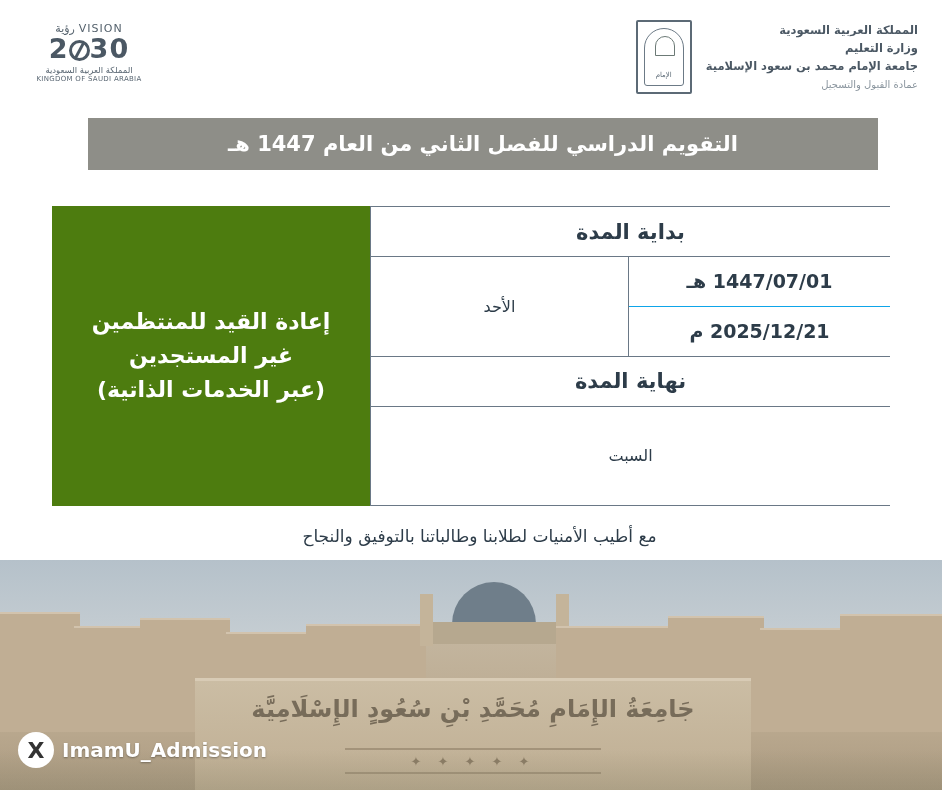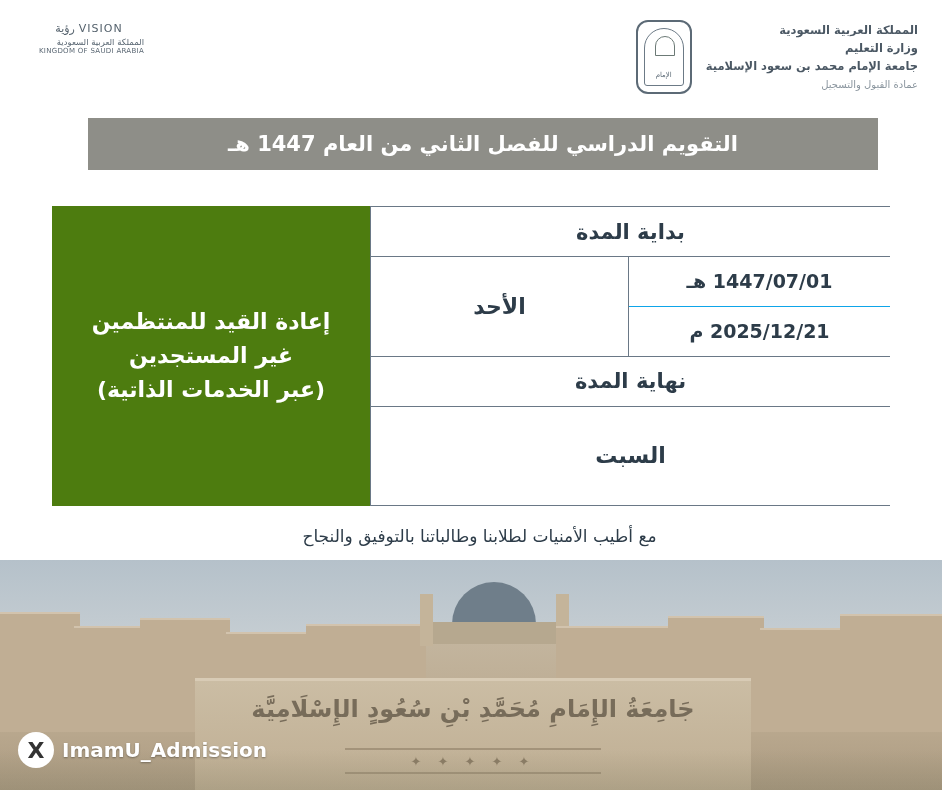--- a/index.html
+++ b/index.html
@@ -21,21 +21,21 @@
   .header {
     position: relative;
     height: 110px;
     padding: 14px 24px 0 24px;
   }
   .vision-logo {
     position: absolute;
     left: 34px;
     top: 22px;
     width: 110px;
-    text-align: right;
+    text-align: center;
     color: #4c5a66;
   }
   .vision-top {
     font-size: 11px;
     letter-spacing: 1px;
     color: #55626d;
     display: flex;
     justify-content: center;
     align-items: center;
     gap: 4px;
@@ -103,21 +103,21 @@
   }
   .uni-text .l1 { font-size: 11.5px; font-weight: bold; color: #4b5864; }
   .uni-text .l2 { font-size: 11.5px; font-weight: bold; color: #4b5864; }
   .uni-text .l3 { font-size: 11.5px; font-weight: bold; color: #4b5864; }
   .uni-text .l4 { font-size: 10px; color: #8a959e; margin-top: 2px; }
 
   .uni-emblem {
     width: 56px;
     height: 74px;
     border: 2px solid #5c6a76;
-    border-radius: 12px;
+    border-radius: 2px;
     position: relative;
     display: flex;
     align-items: center;
     justify-content: center;
     background: #ffffff;
   }
   .uni-emblem .inner {
     width: 40px;
     height: 58px;
     border: 1px solid #6c7a86;
@@ -209,22 +209,22 @@
     flex: 1;
     display: flex;
     flex-direction: row;
   }
   .section-body.with-border-bottom { border-bottom: 1px solid #6a7886; }
   .day-cell {
     flex: 1;
     display: flex;
     align-items: center;
     justify-content: center;
-    font-size: 22px;
-    font-weight: bold;
+    font-size: 16px;
+    font-weight: normal;
     color: #2d3c49;
   }
   .date-cell {
     width: 262px;
     border-left: 1px solid #6a7886;
     display: flex;
     flex-direction: column;
   }
   .date-line {
     flex: 1;
@@ -373,20 +373,23 @@
 <body>
 
 <div class="poster">
 
   <div class="header">
 
     <div class="vision-logo">
       <div class="vision-top">
         <span>رؤية</span>
         <span>VISION</span>
+      </div>
+      <div class="vision-2030">
+        2<span class="globe"></span>3<span>0</span>
       </div>
       <div class="vision-sub-ar">المملكة العربية السعودية</div>
       <div class="vision-sub-en">KINGDOM OF SAUDI ARABIA</div>
     </div>
 
     <div class="header-right">
       <div class="uni-text">
         <div class="l1">المملكة العربية السعودية</div>
         <div class="l2">وزارة التعليم</div>
         <div class="l3">جامعة الإمام محمد بن سعود الإسلامية</div>

